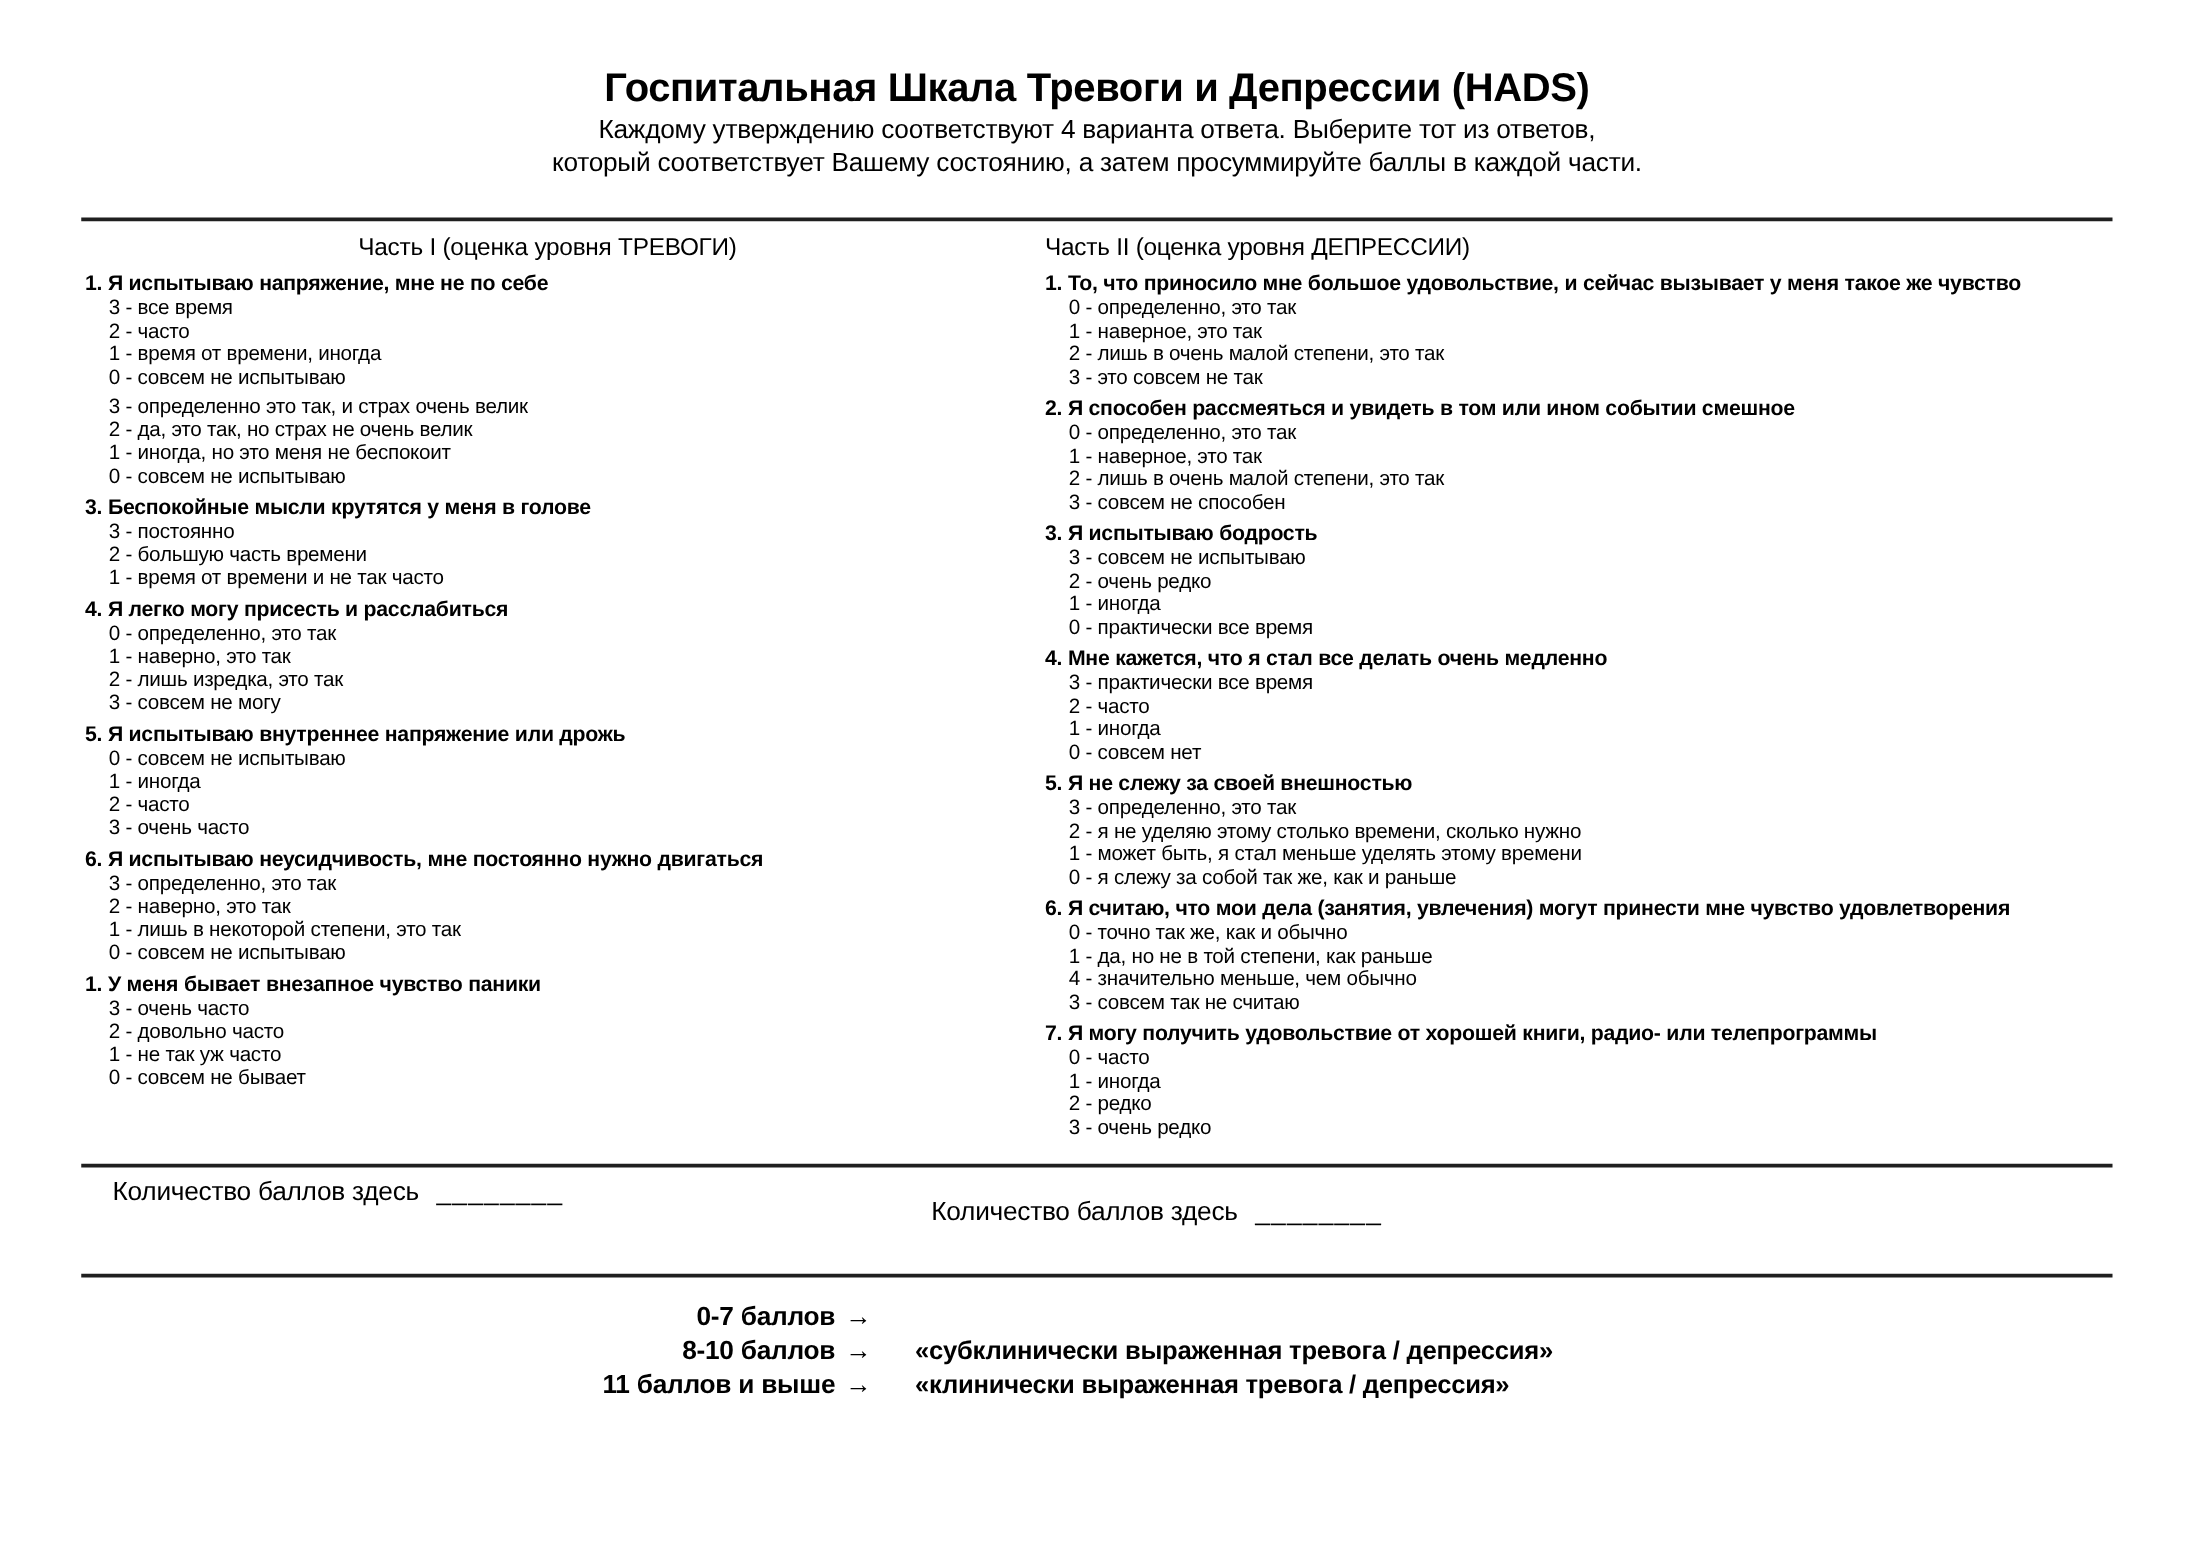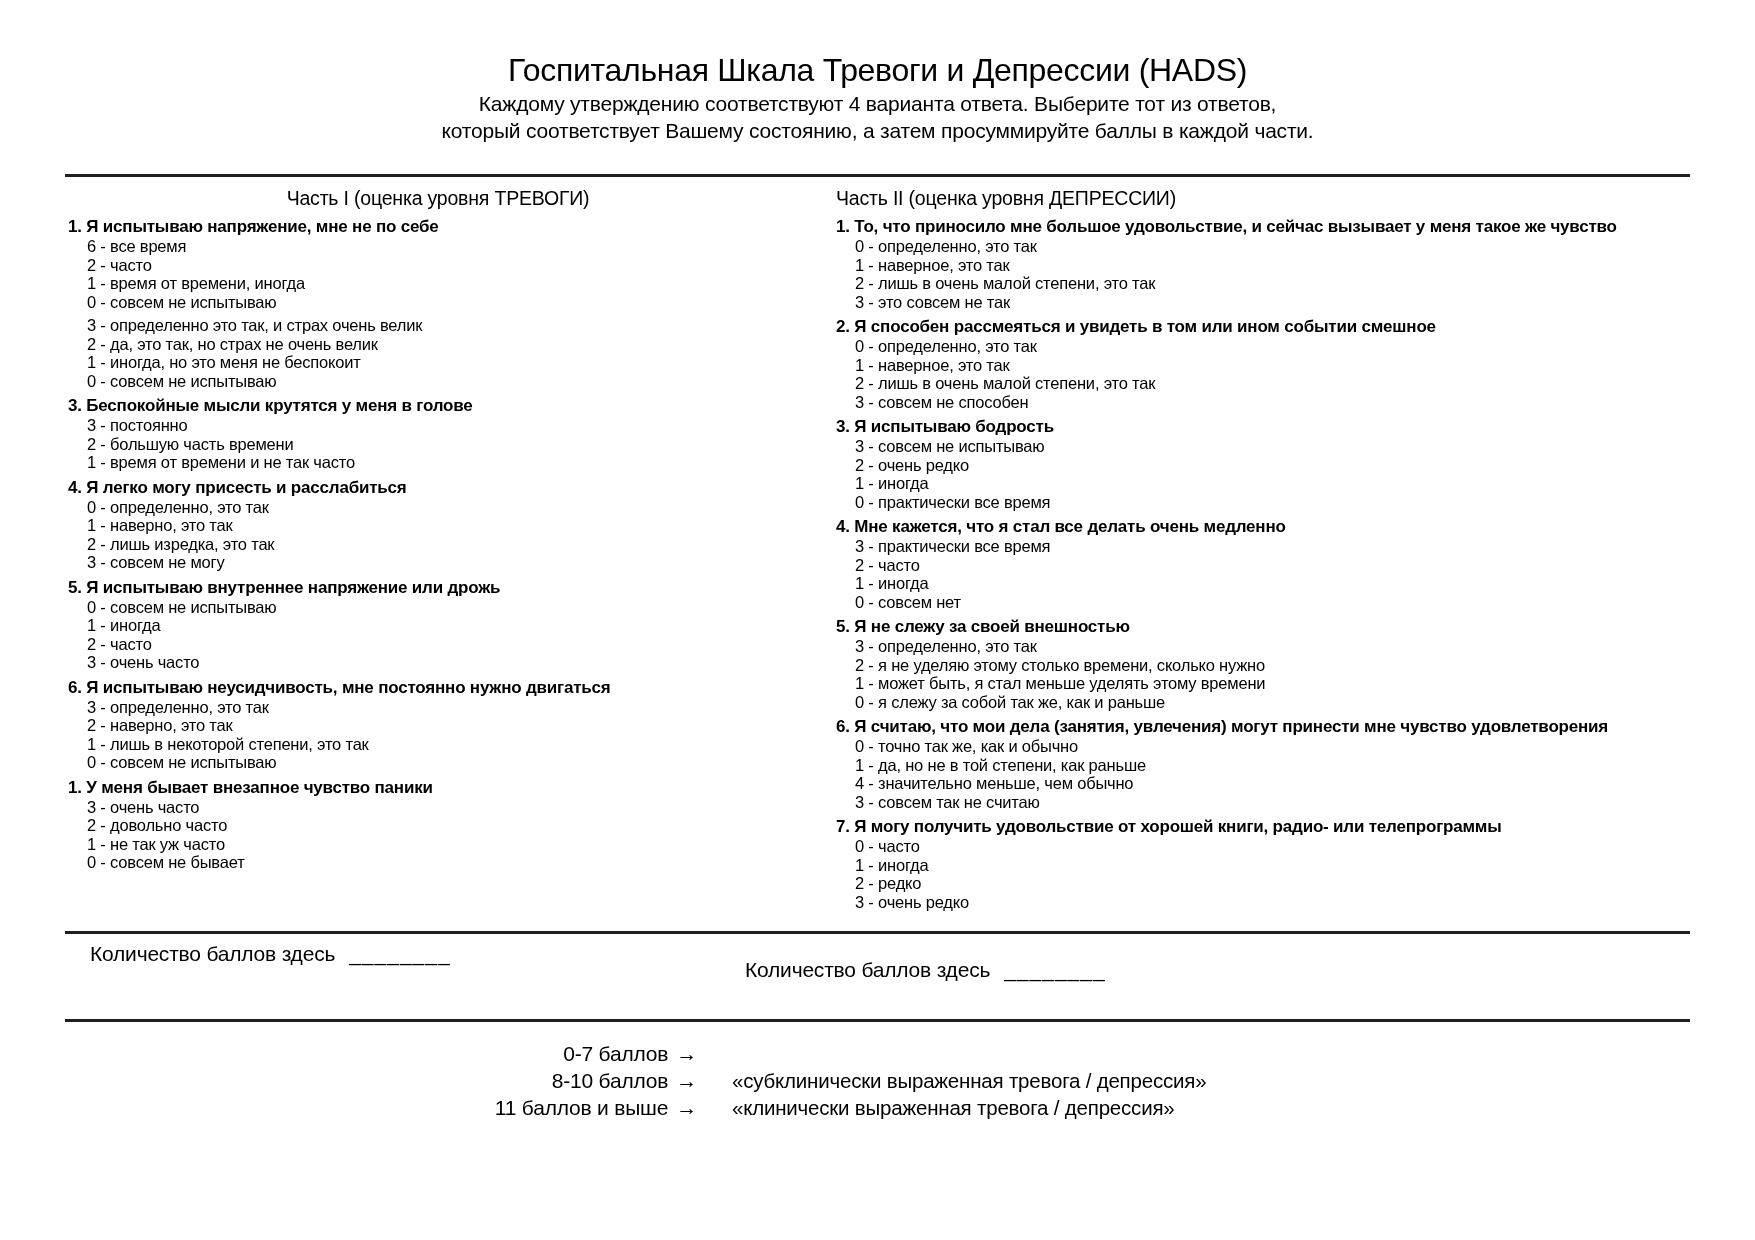--- a/index.html
+++ b/index.html
@@ -6,21 +6,21 @@
   body {
     width:1755px; height:1240px;
     background:#ffffff; color:#000000;
     font-family:"Liberation Sans", sans-serif;
     -webkit-font-smoothing:antialiased;
   }
   .page { position:relative; width:1755px; height:1240px; overflow:hidden; background:#fff; }
 
   
   .header { position:absolute; top:52px; left:0; width:100%; text-align:center; }
-  .title { font-size:32px; font-weight:400; letter-spacing:-0.3px; }
+  .title { font-size:32px; font-weight:700; letter-spacing:-0.3px; }
   .subtitle { margin-top:1px; font-size:21px; line-height:27px; letter-spacing:-0.2px; }
 
   
   .rule { position:absolute; left:65px; width:1625px; height:3px; background:#1f1f1f; }
   .rule-1 { top:174px; }
   .rule-2 { top:931px; }
   .rule-3 { top:1019px; }
 
   
   .columns { position:absolute; top:186px; left:68px; width:1622px; display:flex; }
@@ -34,21 +34,21 @@
   .q-label { font-size:17px; font-weight:700; line-height:21px; letter-spacing:-0.2px; }
   .q-opt { font-size:16.5px; line-height:18.5px; padding-left:19px; letter-spacing:-0.2px; }
 
   
   .score { position:absolute; font-size:21px; letter-spacing:-0.2px; }
   .score-left  { left:90px;  top:942px; }
   .score-right { left:745px; top:958px; }
   .score-blank { margin-left:14px; letter-spacing:1px; }
 
   
-  .legend { position:absolute; top:1040px; left:0; width:1755px; }
+  .legend { position:absolute; top:1040px; left:0; width:1755px;font-weight:bold; }
   .legend-row { display:flex; align-items:baseline; }
   .legend-range { width:697px; flex:0 0 697px; text-align:right; font-size:21px; line-height:27px; letter-spacing:-0.2px; }
   .legend-arrow { display:inline-block; margin-left:8px; font-size:21px; }
   .legend-text { padding-left:35px; font-size:20.5px; line-height:27px; letter-spacing:-0.2px; }
 </style>
 </head>
 <body>
 
 <div class="page">
 
@@ -62,21 +62,21 @@
 
   <div class="rule rule-1"></div>
 
   <div class="columns">
 
     <div class="col-left">
       <div class="col-header">Часть I (оценка уровня ТРЕВОГИ)</div>
 
       <div class="q">
         <div class="q-label">1. Я испытываю напряжение, мне не по себе</div>
-        <div class="q-opt">6 - все время</div>
+        <div class="q-opt">3 - все время</div>
         <div class="q-opt">2 - часто</div>
         <div class="q-opt">1 - время от времени, иногда</div>
         <div class="q-opt">0 - совсем не испытываю</div>
       </div>
 
       <div class="q">
         <div class="q-opt">3 - определенно это так, и страх очень велик</div>
         <div class="q-opt">2 - да, это так, но страх не очень велик</div>
         <div class="q-opt">1 - иногда, но это меня не беспокоит</div>
         <div class="q-opt">0 - совсем не испытываю</div>

